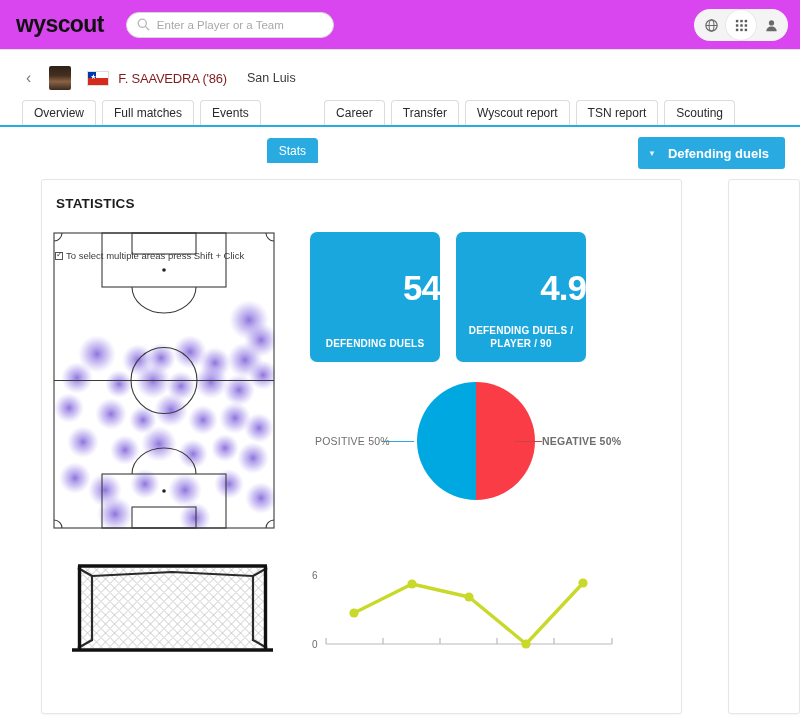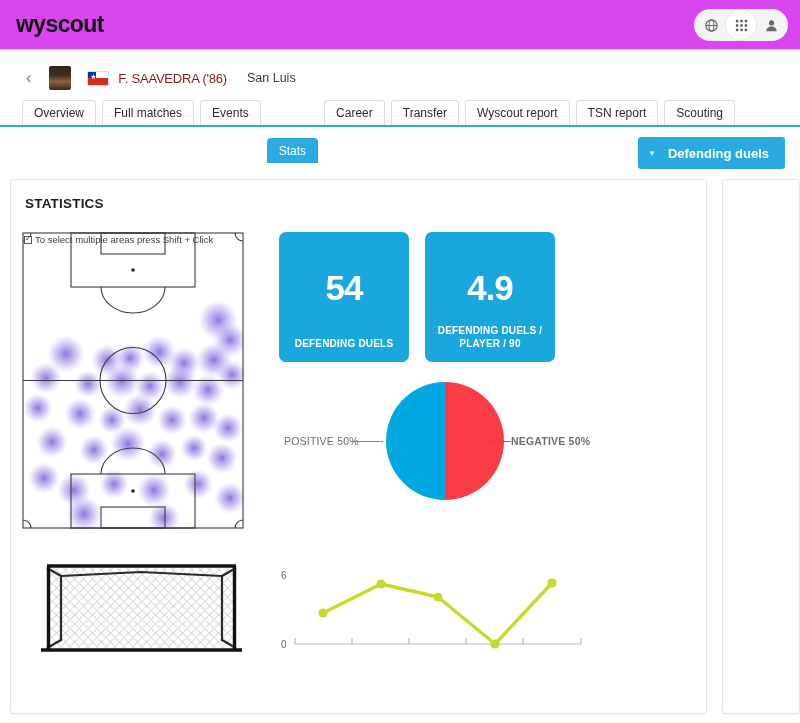--- a/index.html
+++ b/index.html
@@ -101,33 +101,34 @@
     display: flex; align-items: center; gap: 12px; cursor: pointer;
     font-family: "Liberation Sans", sans-serif;
   }
   .ddcaret { font-size: 8px; opacity: .85; }
 
   
   .panels { display: flex; gap: 15px; padding: 0 0 0 10px; }
   .panel {
     background: #fff; border: 1px solid #e6e6e6; border-radius: 3px;
     box-shadow: 0 1px 2px rgba(0,0,0,.04);
+    margin-left: 31px;
   }
   .panel-main { width: 697px; height: 535px; position: relative; overflow: hidden; }
   .panel-side { width: 78px; height: 535px; }
   .sect-title {
     font-size: 13.5px; font-weight: bold; color: #1d1d1d;
     letter-spacing: .2px; padding: 16px 0 0 14px;
   }
 
   
   .pitchwrap { position: absolute; left: 11px; top: 52px; width: 222px; height: 297px; }
   .pitch { width: 100%; height: 100%; display: block; }
   .hint {
-    position: absolute; left: 2px; top: 2px;
+    position: absolute; left: 2px; top: 18px;
     font-size: 9.5px; color: #3b3b3b; display: flex; align-items: center; gap: 3px;
     white-space: nowrap;
   }
   .hint .cbx {
     width: 8px; height: 8px; border: 1px solid #555; display: inline-block;
     position: relative; background: #fff;
   }
   .hint .cbx::after {
     content: "✓"; position: absolute; left: 0px; top: -3px; font-size: 8px; color: #333;
   }
@@ -135,21 +136,21 @@
   
   .cards { position: absolute; left: 268px; top: 52px; display: flex; gap: 16px; }
   .card {
     width: 130px; height: 130px; border-radius: 7px; background: #1aa7dd;
     color: #fff; display: flex; flex-direction: column;
     align-items: center; justify-content: flex-end;
     padding-bottom: 12px; position: relative;
   }
   .card .num {
     font-size: 35px; font-weight: bold; letter-spacing: -1px;
-    position: absolute; top: 36px; left: 0; right: 0; text-align: center;
+    position: absolute; top: 36px; left: 0; right: 0; text-align: right;
   }
   .card .lbl {
     font-size: 10px; font-weight: bold; text-align: center;
     line-height: 13px; letter-spacing: .2px; padding: 0 6px;
   }
 
   
   .piewrap { position: absolute; left: 268px; top: 200px; width: 330px; height: 130px; }
   .pie { position: absolute; left: 105px; top: 0; }
   .pielab {
@@ -169,20 +170,27 @@
   .linewrap { position: absolute; left: 262px; top: 372px; width: 330px; height: 120px; }
 
   .axlabel { font-size: 10px; fill: #6b6b6b; font-family: "Liberation Sans", sans-serif; }
 </style>
 </head>
 <body>
 
 <div class="topbar">
   <div class="brand">wyscout</div>
 
+  <div class="searchwrap">
+    <svg class="search-ico" viewBox="0 0 16 16">
+      <circle cx="6.5" cy="6.5" r="5" fill="none" stroke="#7a7a7a" stroke-width="1.6"></circle>
+      <line x1="10.3" y1="10.3" x2="15" y2="15" stroke="#7a7a7a" stroke-width="1.6"></line>
+    </svg>
+    <input type="text" placeholder="Enter a Player or a Team" style="">
+  </div>
 
   <div class="topicons">
     <div class="tico">
       <svg width="15" height="15" viewBox="0 0 16 16">
         <circle cx="8" cy="8" r="6" fill="none" stroke="#6a6a6a" stroke-width="1.3"></circle>
         <ellipse cx="8" cy="8" rx="2.6" ry="6" fill="none" stroke="#6a6a6a" stroke-width="1.1"></ellipse>
         <line x1="2" y1="8" x2="14" y2="8" stroke="#6a6a6a" stroke-width="1.1"></line>
       </svg>
     </div>
     <div class="tico sel">

